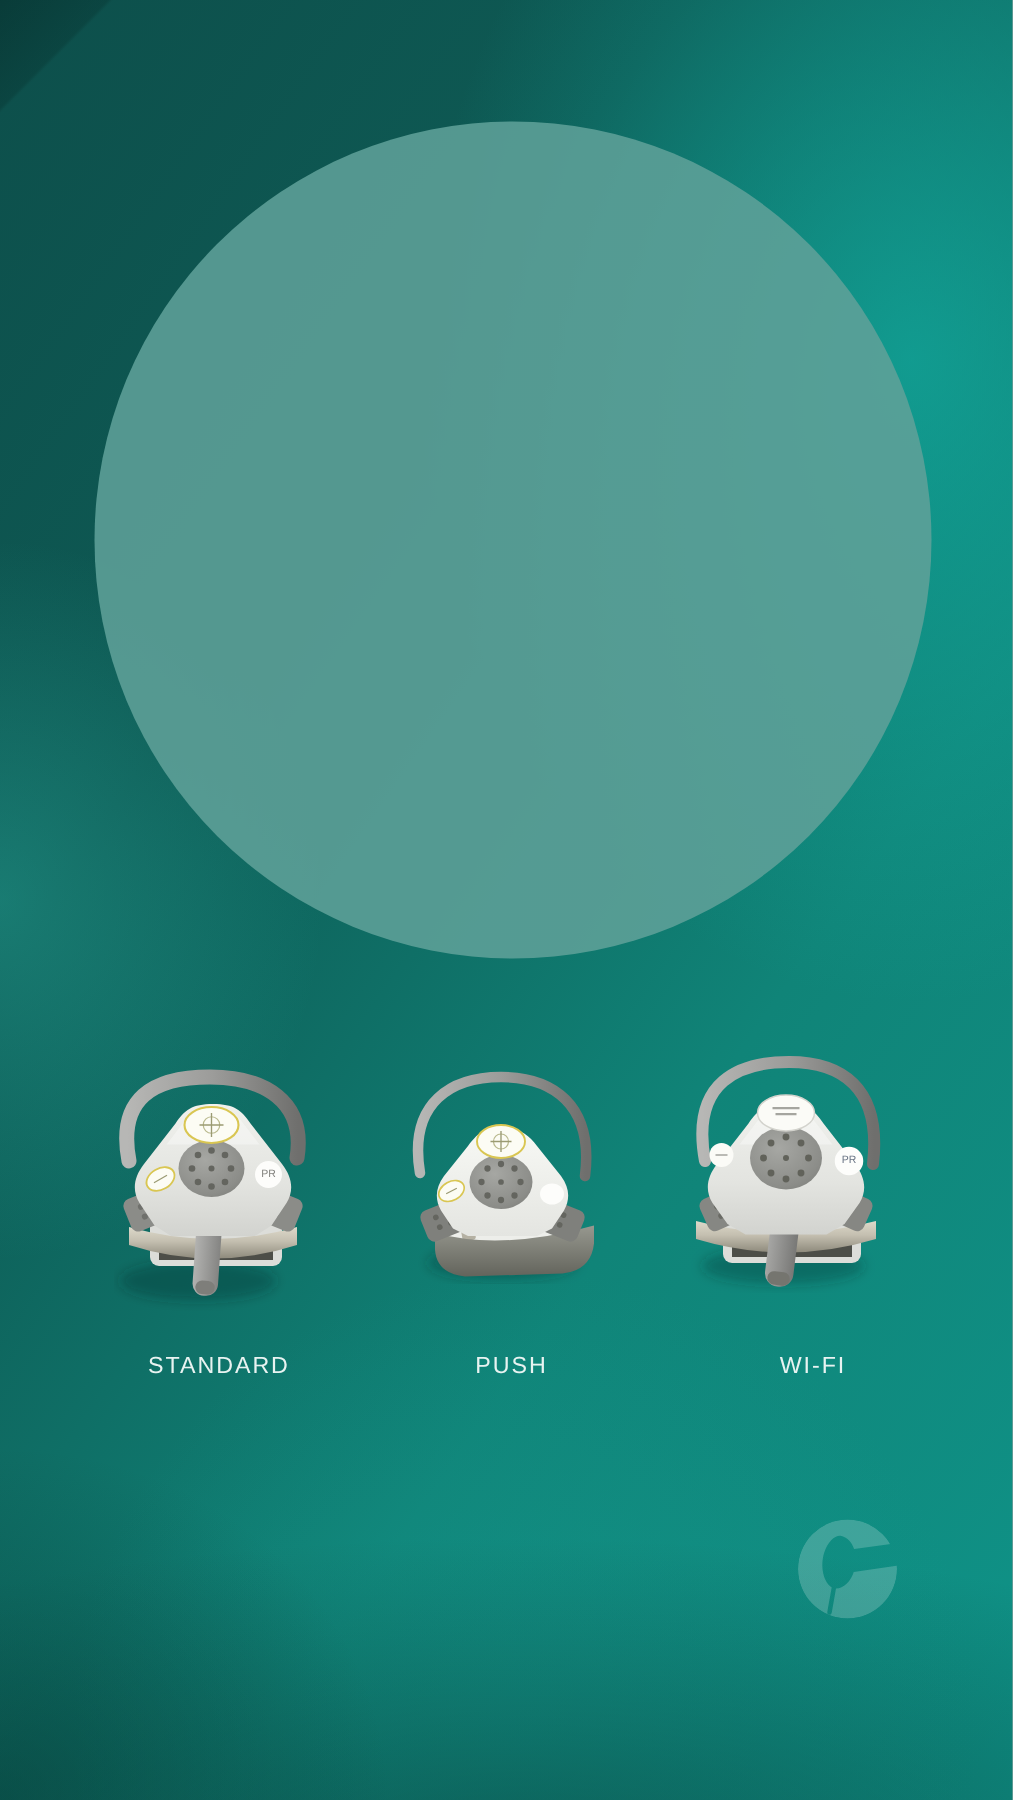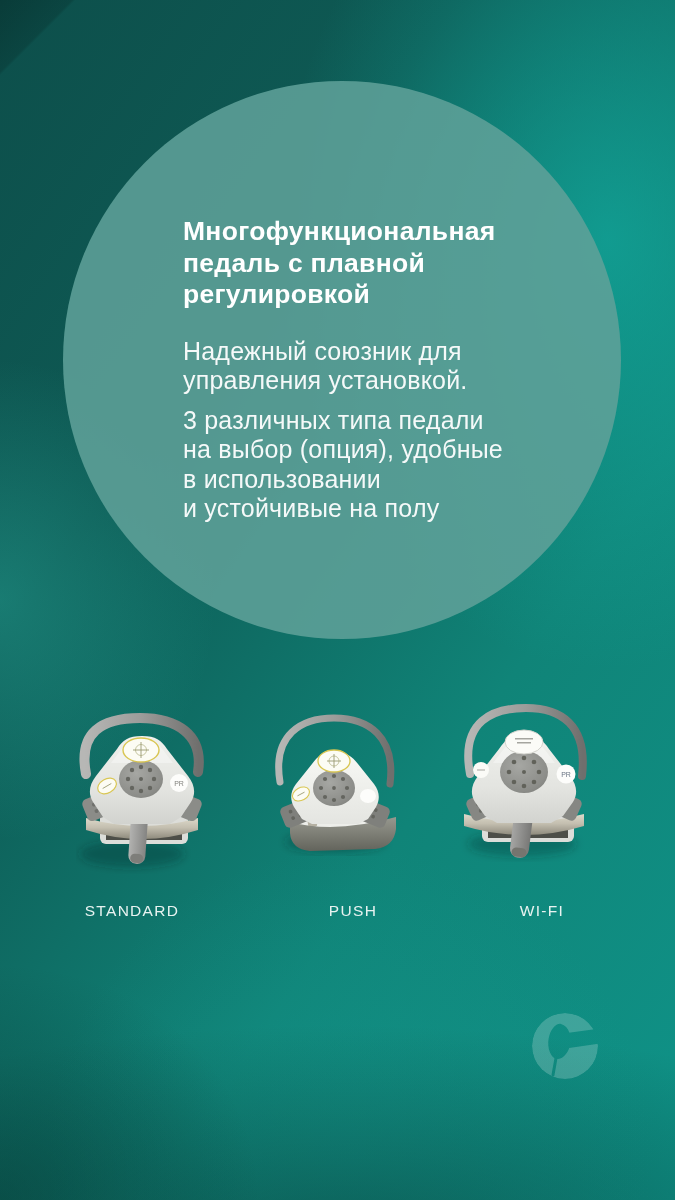--- a/index.html
+++ b/index.html
@@ -25,46 +25,35 @@
   .hero-title{margin:0;font-size:26.5px;font-weight:700;line-height:1.19;letter-spacing:0.3px;
     white-space:pre-line;color:#ffffff;}
   .hero-p{margin:0;font-size:25px;font-weight:400;line-height:1.17;white-space:pre-line;
     color:rgba(255,255,255,0.94);letter-spacing:0.2px;}
   .hero-p1{margin-top:26px;}
   .hero-p2{margin-top:11px;}
 
   .pedal{position:absolute;}
   .pedal-label{position:absolute;top:902px;width:160px;text-align:center;
     font-size:15.5px;letter-spacing:1.3px;color:#e8f3f1;font-weight:400;}
-  .label-standard{left:52px;}
-  .label-push{left:273px;}
+  .label-standard{left:66px;}
+  .label-push{left:261px;}
   .label-wifi{left:462px;}
 
   .brand-logo{position:absolute;left:530px;top:1011px;width:70px;height:70px;}
 </style>
 </head>
 <body>
 
 <div class="canvas">
 
   <div class="bg"></div>
   <div class="corner-shade"></div>
   <div class="hero-circle"></div>
 
-  <div class="hero-text">
-    <h1 class="hero-title">Многофункциональная
-педаль с плавной
-регулировкой</h1>
-    <p class="hero-p hero-p1">Надежный союзник для
-управления установкой.</p>
-    <p class="hero-p hero-p2">3 различных типа педали
-на выбор (опция), удобные
-в использовании
-и устойчивые на полу</p>
-  </div>
 
   <svg width="0" height="0" style="position:absolute" aria-hidden="true">
     <defs>
       <linearGradient id="loopGrad" x1="0" y1="0" x2="1" y2="0">
         <stop offset="0" stop-color="#b7b7b5"></stop>
           <stop offset="0.5" stop-color="#9c9c9a"></stop>
           <stop offset="1" stop-color="#6f6f6d"></stop>
       </linearGradient>
       <linearGradient id="metalGrad" x1="0" y1="0" x2="0" y2="1">
         <stop offset="0" stop-color="#ddd9ca"></stop>

